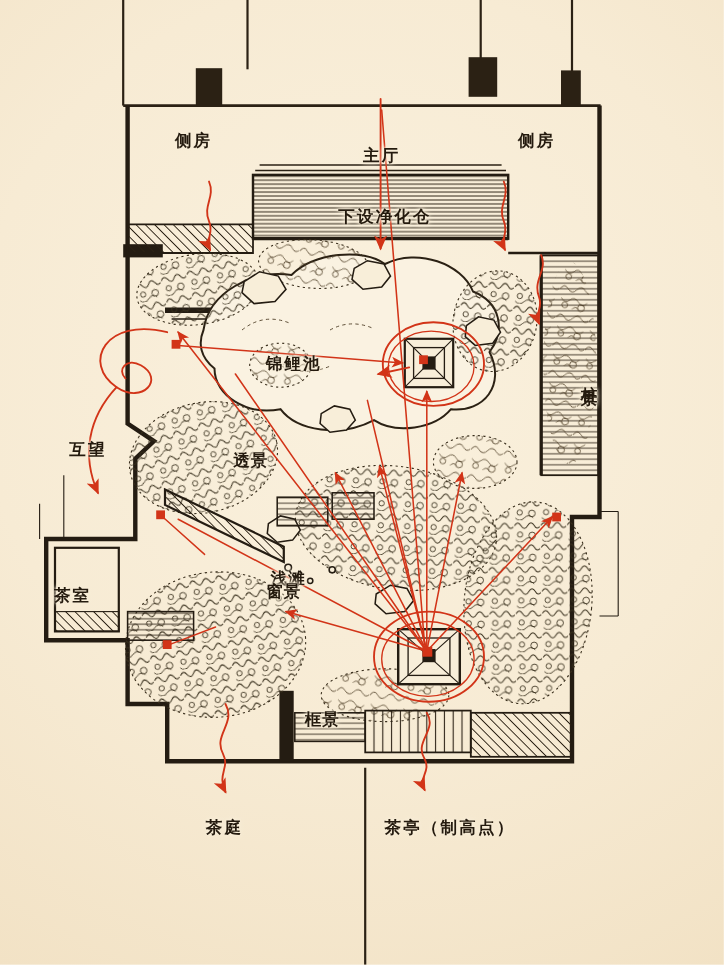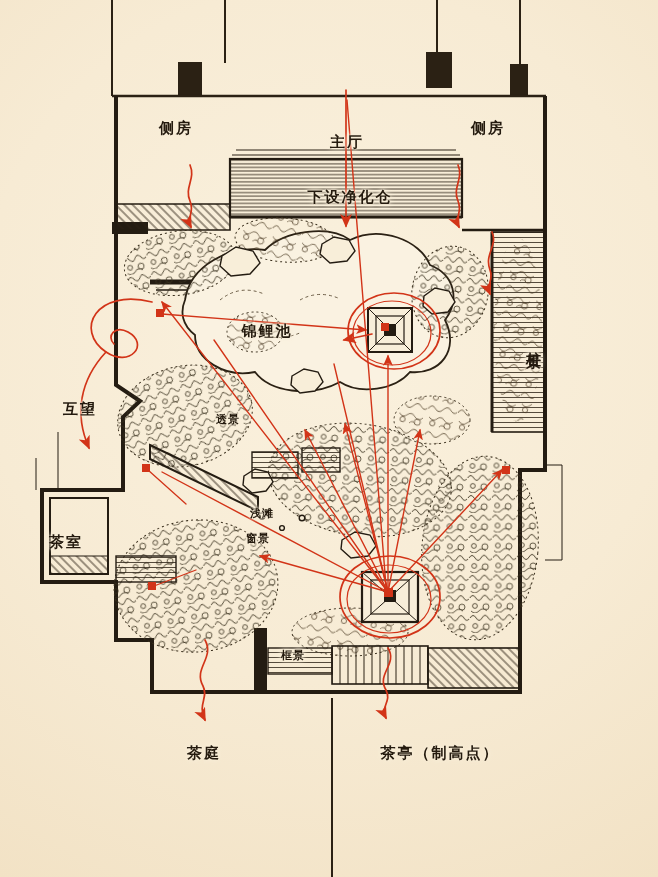--- a/index.html
+++ b/index.html
@@ -1,27 +1,27 @@
 <!DOCTYPE html>
 <html><head>
 <meta charset="utf-8">
 <style>
   html,body{margin:0;padding:0;}
   .canvas{
     position:relative;width:658px;height:877px;overflow:hidden;
     background:radial-gradient(circle at 50% 38%, #faf1de 0%, #f7ebd4 55%, #f2e2c5 100%);
-    font-family:Liberation Sans, sans-serif;
+    font-family:Liberation Mono, monospace;
   }
   svg{position:absolute;left:0;top:0;}
   .lbl{
     position:absolute;transform:translate(-50%,-50%);
     color:#241a0e;font-weight:700;font-size:15px;letter-spacing:2px;white-space:nowrap;
     text-shadow:0 0 2px #f8eed9,0 0 4px #f8eed9,0 0 6px #f8eed9;
   }
-  .lbl.small{font-size:11px;letter-spacing:1px;}
+  .lbl.small{font-size:15px;letter-spacing:1px;}
   .lbl.vert{writing-mode:vertical-rl;letter-spacing:4px;}
 </style>
 </head>
 <body>
 
 <div class="canvas">
 
 <svg width="658" height="877" viewBox="0 0 658 877">
   <defs>
     <pattern id="hl" width="6" height="3.6" patternUnits="userSpaceOnUse">
@@ -206,19 +206,19 @@
 
 <div class="lbl" style="left:176px;top:128px">侧房</div>
 <div class="lbl" style="left:347px;top:142px">主厅</div>
 <div class="lbl" style="left:488px;top:128px">侧房</div>
 <div class="lbl" style="left:350px;top:197px">下设净化仓</div>
 <div class="lbl" style="left:267px;top:331px">锦鲤池</div>
 <div class="lbl vert" style="left:533px;top:342px">桩景</div>
 <div class="lbl" style="left:80px;top:409px">互望</div>
 <div class="lbl small" style="left:228px;top:419px">透景</div>
 <div class="lbl" style="left:66px;top:542px">茶室</div>
-<div class="lbl small" style="left:262px;top:513px">浅滩</div>
+<div class="lbl small" style="left:262px;top:526px">浅滩</div>
 <div class="lbl small" style="left:258px;top:538px">窗景</div>
 <div class="lbl small" style="left:293px;top:655px">框景</div>
 <div class="lbl" style="left:204px;top:753px">茶庭</div>
-<div class="lbl" style="left:440px;top:753px">茶亭（制高点）</div>
+<div class="lbl" style="left:409px;top:753px">茶亭（制高点）</div>
 
 </div>
 
 </body></html>

